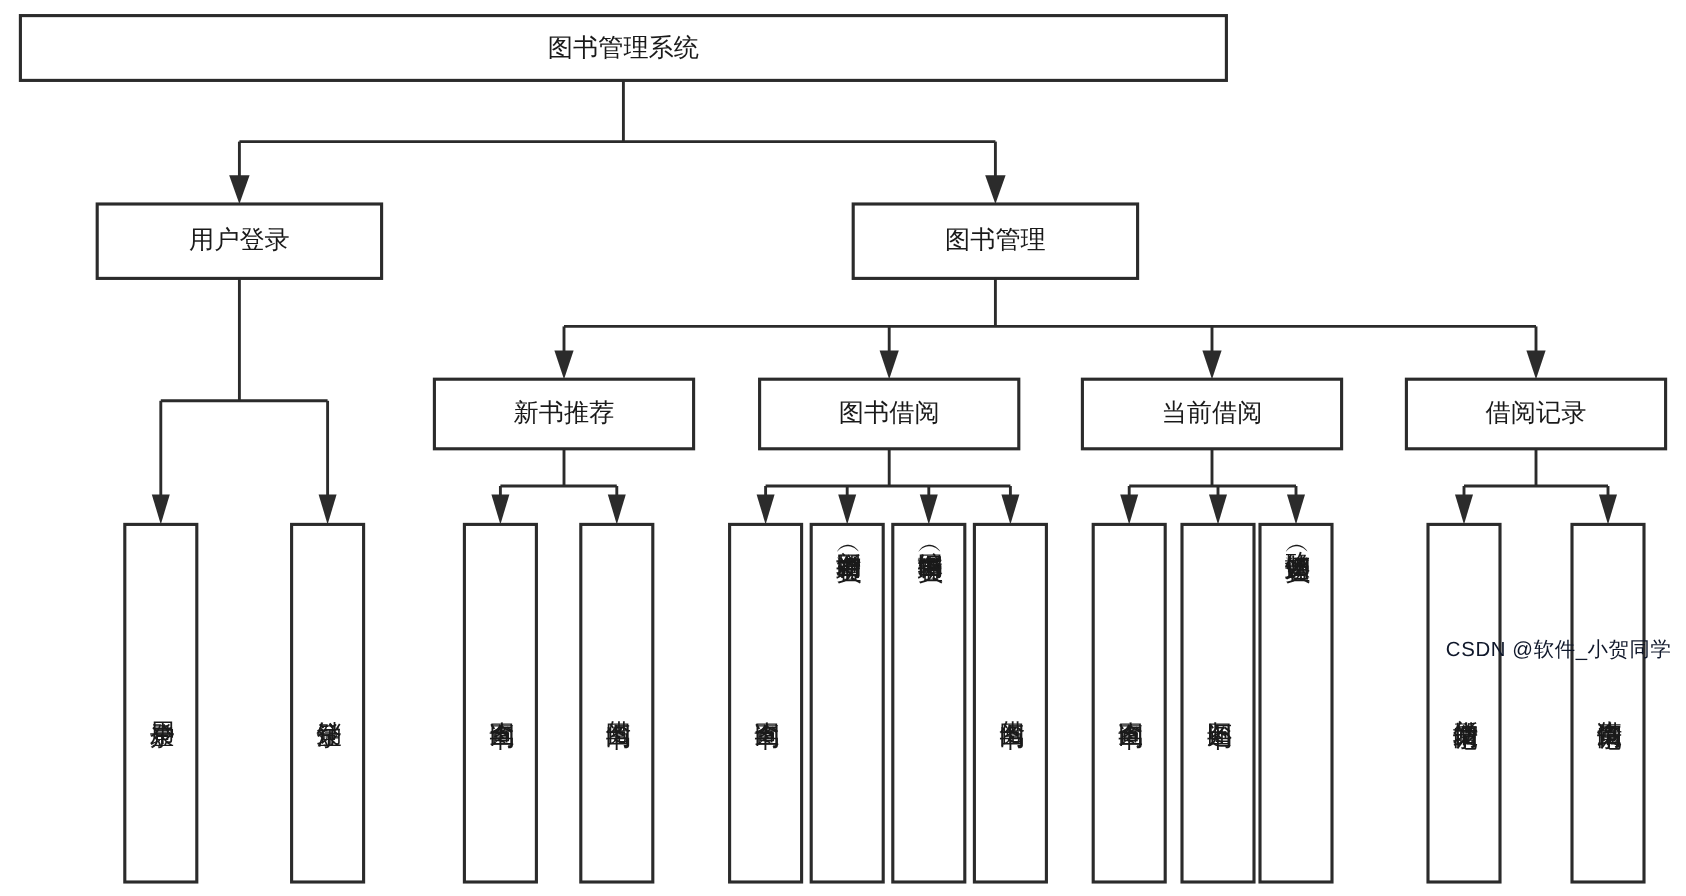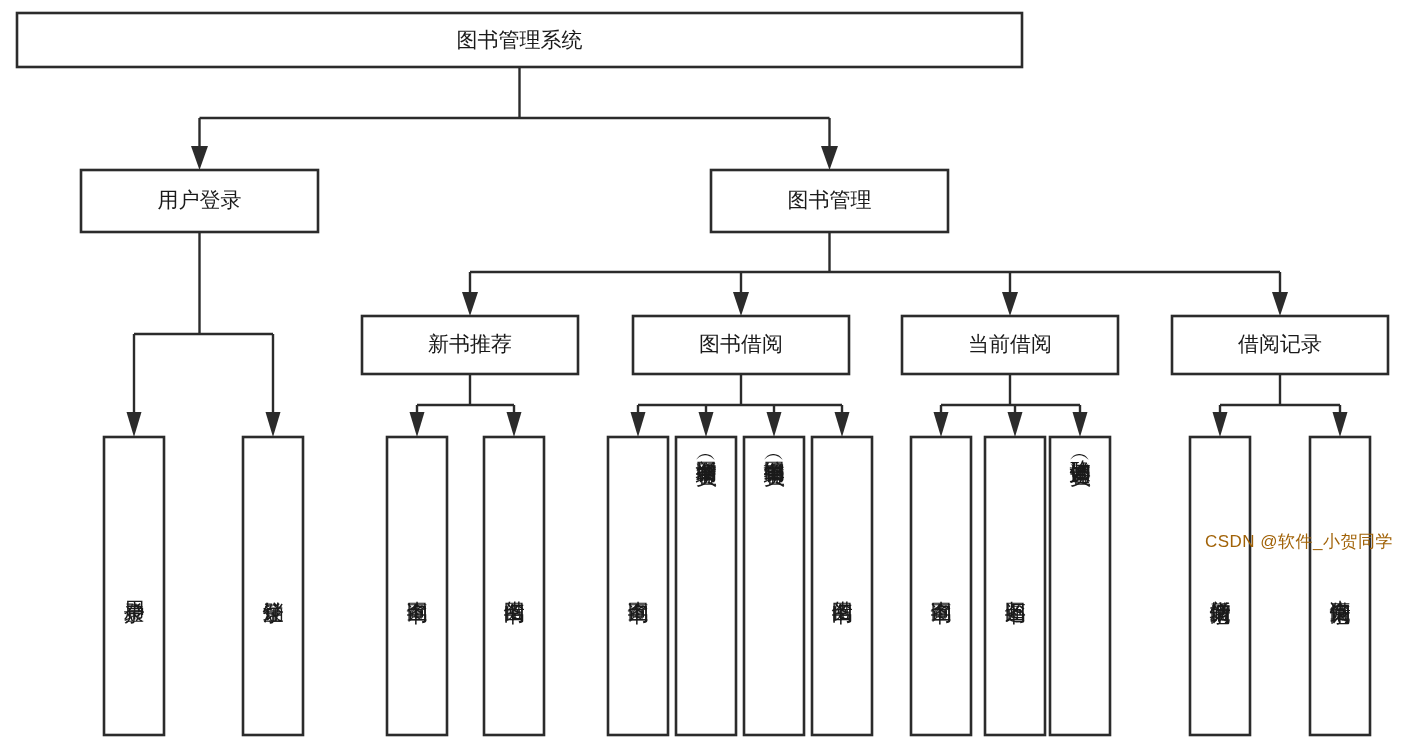--- a/index.html
+++ b/index.html
@@ -66,21 +66,21 @@
     letter-spacing: 1px;
     white-space: nowrap;
     text-align: center;
   }
   .watermark {
     position: absolute;
     right: 12px;
     bottom: 6px;
     font-family: "Liberation Sans", "DejaVu Sans", sans-serif;
     font-size: 17px;
-    color: #a16207;
+    color: #0f172a;
     letter-spacing: 0.5px;
     white-space: nowrap;
   }
 </style>
 </head>
 <body>
 
 <div id="diagram-root">
 
   <svg class="diagram-canvas" viewBox="0 0 1405 747" xmlns="http://www.w3.org/2000/svg">

